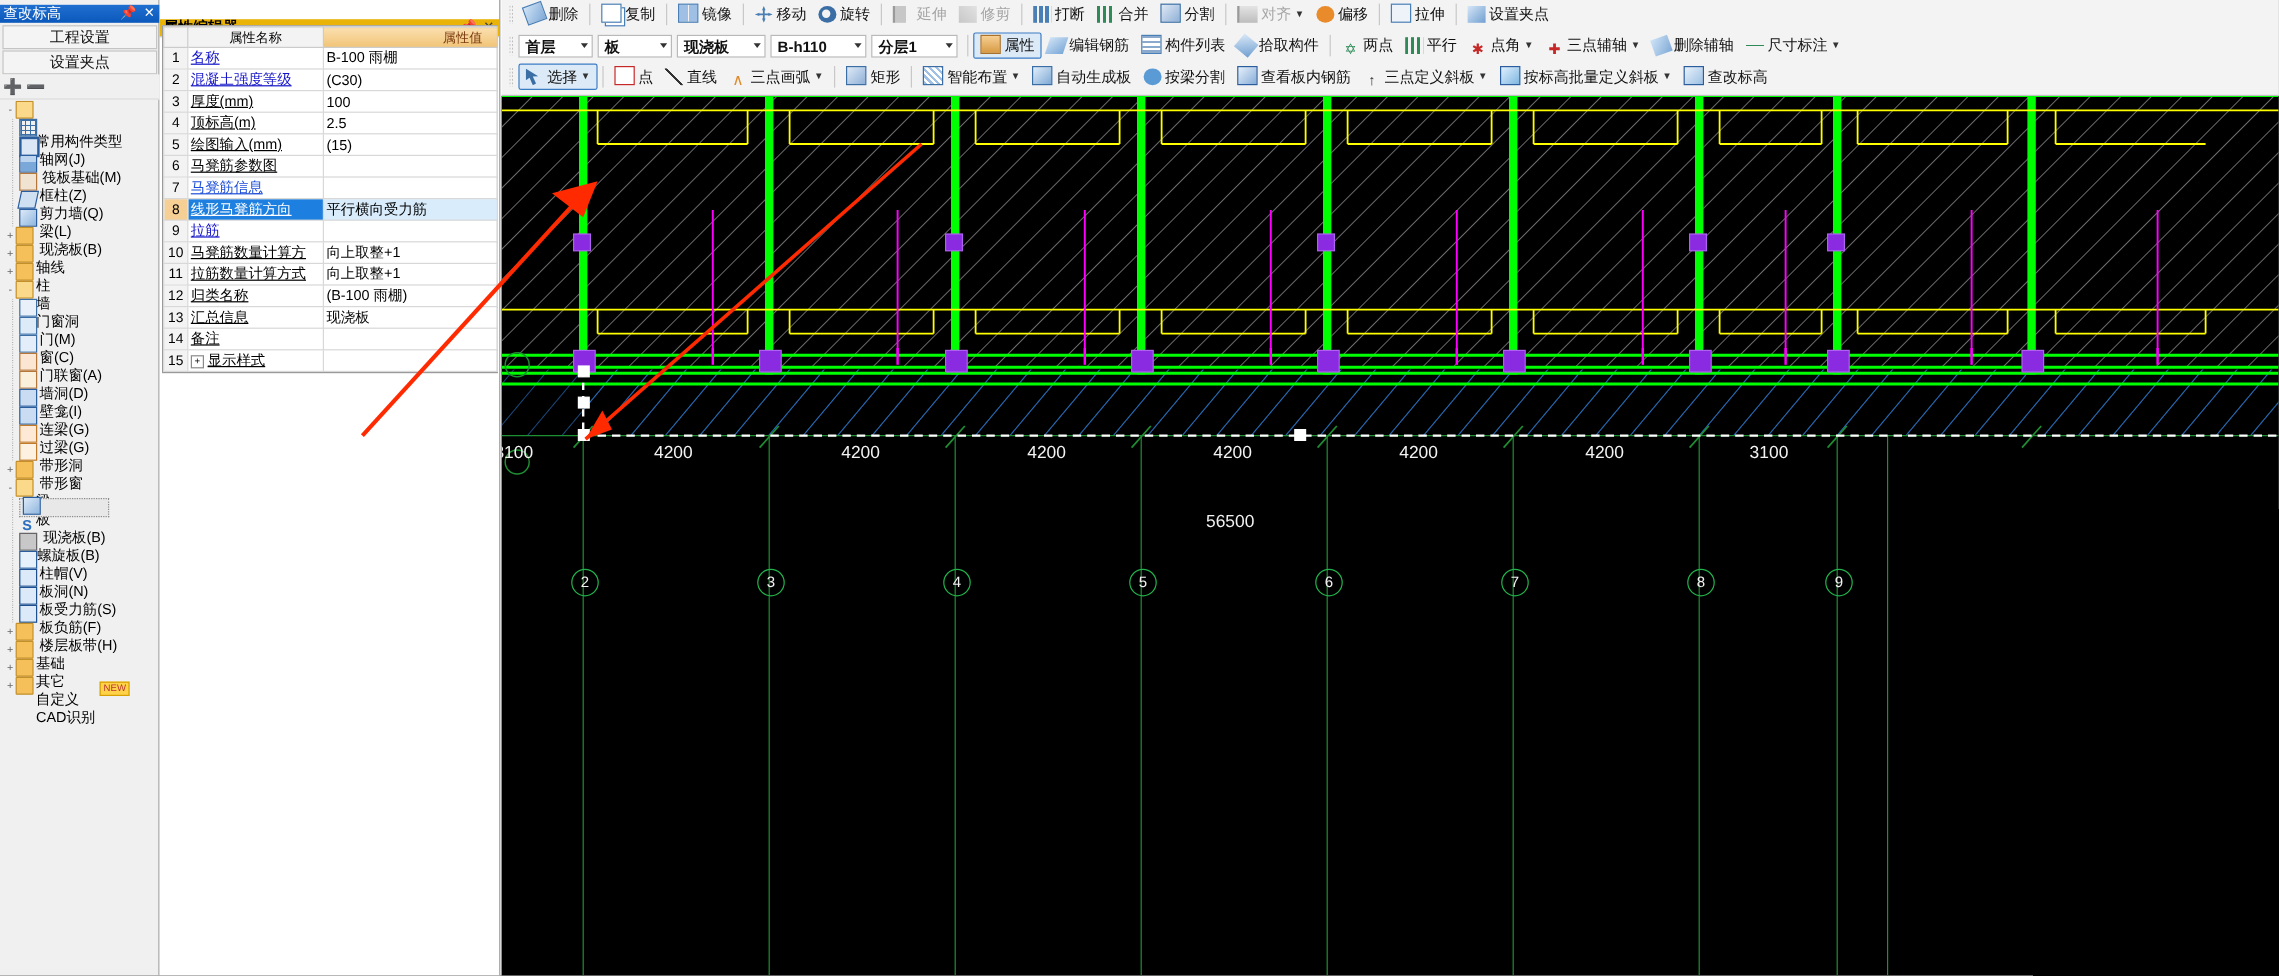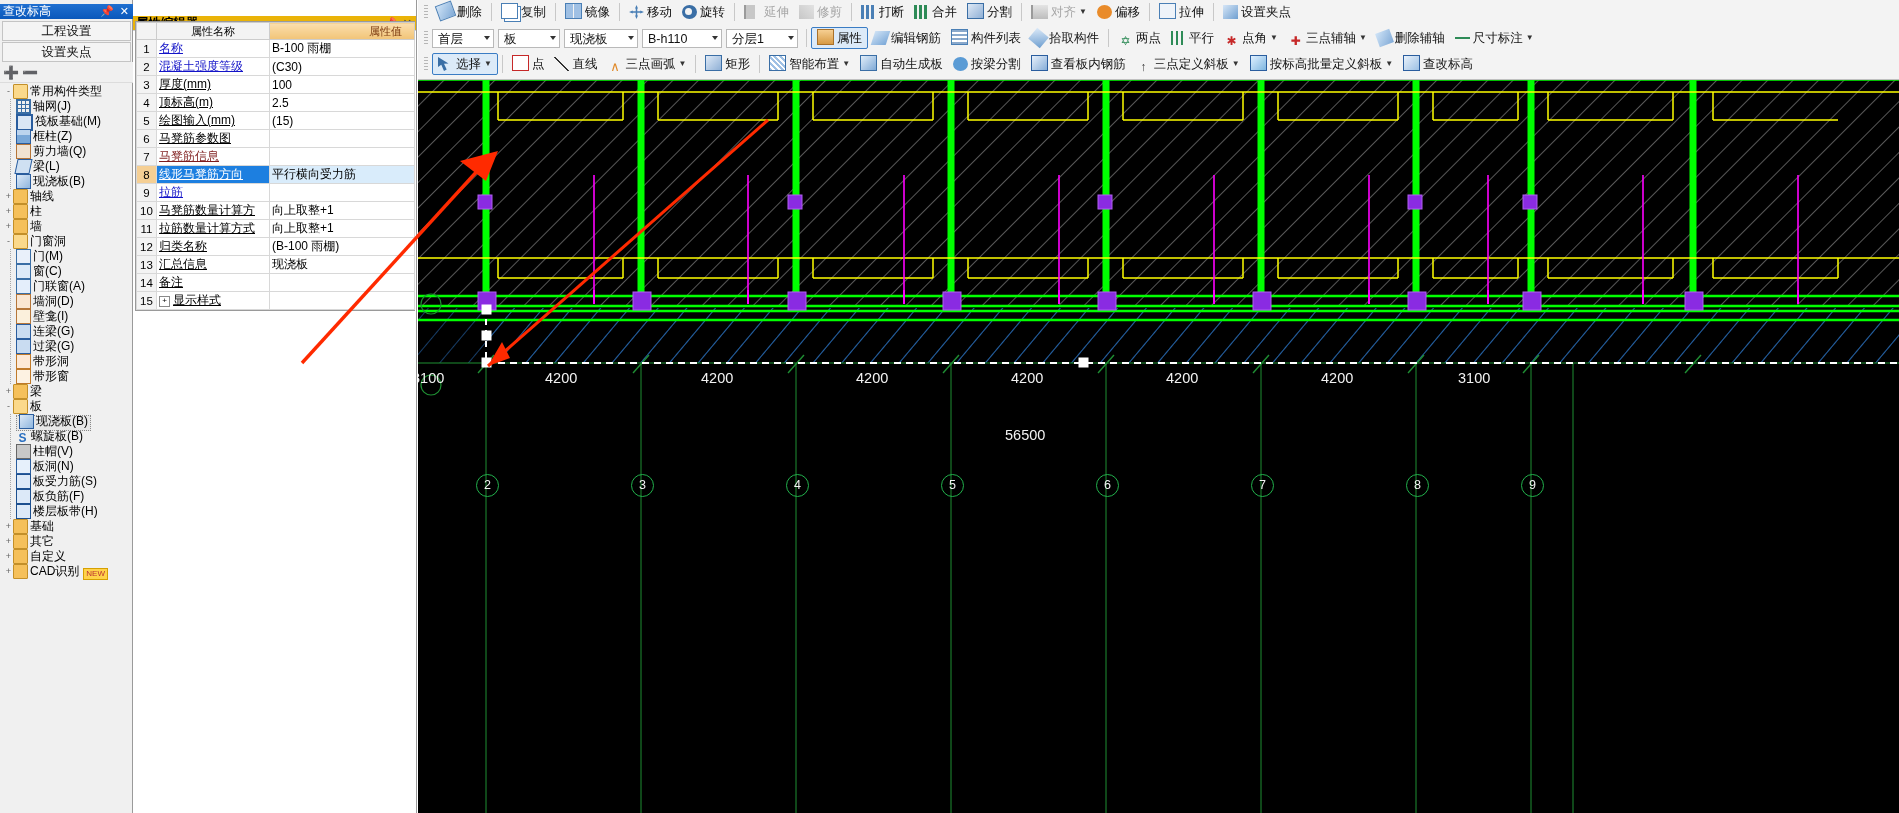--- a/index.html
+++ b/index.html
@@ -25,21 +25,21 @@
           border:1px solid #c4c4c4;box-sizing:border-box;text-align:center;
           line-height:18px;font-size:12.5px;color:#111;}
   .navbtn.b1{top:21px;}
   .navbtn.b2{top:42px;}
   .navtoolbar{position:absolute;left:0;top:62px;width:133px;height:20px;background:#f0f0f0;
               border-bottom:1px solid #dcdcdc;}
   .navtoolbar .ti{position:absolute;top:3px;font-size:13px;color:#2a5d9e;}
 
   .tree{position:absolute;left:0;top:84px;width:133px;height:720px;overflow:hidden;}
   .tnode{position:relative;height:15px;line-height:15px;white-space:nowrap;font-size:12px;}
-  .tnode .lbl{display:inline-block;vertical-align:top;}
+  .tnode .lbl{display:inline-block;vertical-align:top;margin-top:27px;}
   .tnode .ico{display:inline-block;width:13px;height:13px;vertical-align:-2px;margin-right:2px;position:relative;}
   .tnode .exp{display:inline-block;width:9px;text-align:center;color:#666;font-size:9px;vertical-align:top;}
   .lvl0{padding-left:4px;}
   .lvl1{padding-left:16px;}
   .dotline{position:absolute;left:10px;top:0;bottom:0;width:1px;
            background-image:linear-gradient(to bottom,#a9a9a9 1px,transparent 1px);
            background-size:1px 2px;}
   .folder{background:#f5c05a;border:1px solid #c38f28;border-radius:1px;}
   .folder.open{background:#fbd98b;}
   .sel-node{background:#e8e8e8;border:1px dotted #8a8a8a;padding:0 2px;}
@@ -85,21 +85,21 @@
   .ptable col.c3{width:145px;}
   .ptable th{height:16px;background:#f3f3f3;border:1px solid #cccccc;font-weight:normal;
              font-size:11px;color:#000;padding:0;}
   .ptable th.valhdr{background:linear-gradient(to bottom,#fbdfae,#f1c477);color:#7b3a10;
                     text-align:right;padding-right:12px;}
   .ptable td{height:16px;border:1px solid #d8d8d8;padding:0 2px;font-size:12px;
              white-space:nowrap;overflow:hidden;vertical-align:middle;}
   .ptable td.num{background:#f3f3f3;text-align:center;color:#000;font-size:11.5px;}
   .ptable td.nm{color:#000;text-decoration:underline;}
   .ptable td.nm.blue{color:#1414c8;}
-  .ptable td.nm.grey{color:#7f1d1d;}
+  .ptable td.nm.grey{color:#1d4ed8;}
   .ptable tr.sel td.num{background:#f5cf94;}
   .ptable tr.sel td.nm{background:#1d7fe0;color:#ffffff;}
   .ptable tr.sel td.val{background:#d9ecfb;}
   .ptable td.val{color:#000;font-family:"Liberation Sans","DejaVu Sans",sans-serif;}
   .plus{display:inline-block;width:9px;height:9px;border:1px solid #8a8a8a;background:#fff;
         font-size:8px;line-height:8px;text-align:center;color:#000;margin-right:3px;vertical-align:1px;}
 
   
   .ribbon{position:absolute;left:418px;top:0;width:1481px;height:80px;background:#f3f3f3;
           border-bottom:1px solid #c0c0c0;box-sizing:border-box;overflow:hidden;}
@@ -112,21 +112,21 @@
   .tbtn{display:inline-block;height:22px;line-height:22px;padding:0 5px;font-size:12.5px;color:#111;
         vertical-align:middle;cursor:default;white-space:nowrap;}
   .tbtn.dis{color:#a6a6a6;}
   .tbtn.boxed{border:1px solid #3a7cc4;background:#dceaf8;border-radius:2px;height:20px;line-height:20px;}
   .tsep{display:inline-block;width:1px;height:18px;background:#c8c8c8;vertical-align:middle;margin:0 4px;}
   .caret{display:inline-block;font-size:8px;color:#333;margin-left:3px;vertical-align:2px;}
   .gi{display:inline-block;width:15px;height:14px;vertical-align:-3px;margin-right:3px;position:relative;}
   .combo{display:inline-block;height:19px;line-height:19px;border:1px solid #b9b9b9;background:#fff;
          font-size:12.5px;color:#111;padding:0 14px 0 5px;position:relative;vertical-align:middle;
          margin-right:4px;box-sizing:border-box;}
-  .combo .cv{display:inline-block;}
+  .combo .cv{display:inline-block;font-weight:bold;}
   .combo .ar{position:absolute;right:3px;top:6px;width:0;height:0;
              border-left:3px solid transparent;border-right:3px solid transparent;border-top:4px solid #333;}
 
   
   .g-del{background:linear-gradient(135deg,#d0e4f7,#7fa9d6);transform:rotate(-20deg);border:1px solid #4a7fb5;}
   .g-copy{background:#fff;border:1px solid #4a7fb5;box-shadow:3px 3px 0 -1px #fff,3px 3px 0 0 #4a7fb5;}
   .g-mirror{background:linear-gradient(to right,#9fc0e4 0 48%,transparent 48% 52%,#9fc0e4 52% 100%);border:1px solid #4a7fb5;}
   .g-move{background:#4a7fb5;clip-path:polygon(50% 0,60% 25%,55% 25%,55% 45%,75% 45%,75% 40%,100% 50%,75% 60%,75% 55%,55% 55%,55% 75%,60% 75%,50% 100%,40% 75%,45% 75%,45% 55%,25% 55%,25% 60%,0 50%,25% 40%,25% 45%,45% 45%,45% 25%,40% 25%);}
   .g-rot{background:#3a6ea5;border-radius:50%;}
   .g-rot:after{content:"";position:absolute;left:3px;top:3px;width:7px;height:7px;background:#f3f3f3;border-radius:50%;}

